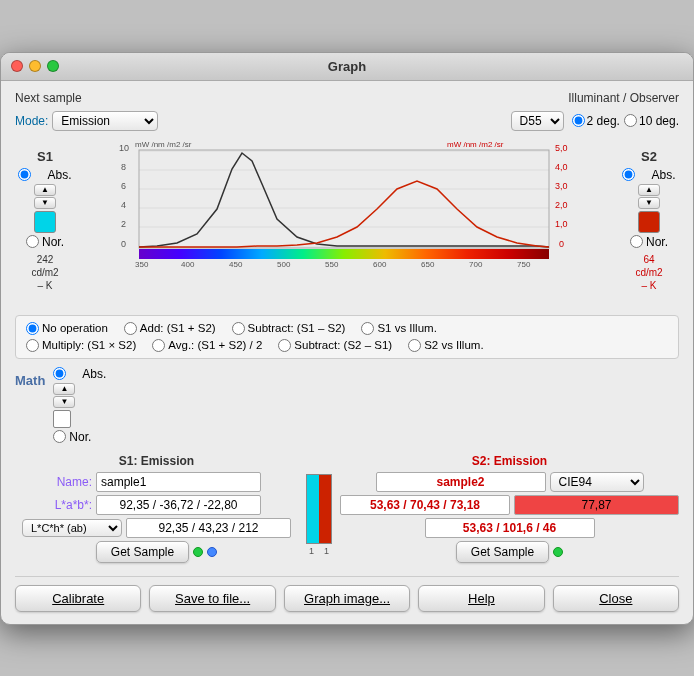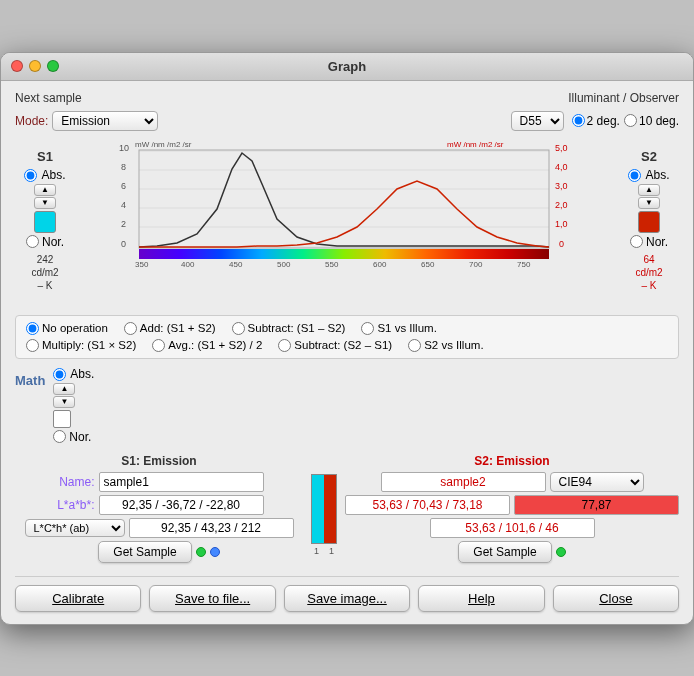--- a/index.html
+++ b/index.html
@@ -62,21 +62,21 @@
       margin-bottom: 6px;
     }
     .next-sample { font-size: 12px; color: #333; font-weight: 500; }
     .illuminant { font-size: 12px; color: #333; font-weight: 500; }
     .mode-row {
       display: flex;
       justify-content: space-between;
       align-items: center;
       margin-bottom: 8px;
     }
-    .mode-label { font-size: 12px; color: #7f1d1d; margin-right: 4px; }
+    .mode-label { font-size: 12px; color: #0369a1; margin-right: 4px; }
     .mode-select {
       font-size: 12px;
       padding: 1px 4px;
       border: 1px solid #aaa;
       border-radius: 4px;
       background: linear-gradient(to bottom, #fff, #e8e8e8);
       cursor: pointer;
       min-width: 80px;
     }
     .illum-controls {
@@ -127,22 +127,22 @@
       gap: 2px;
     }
     .panel-label {
       font-size: 13px;
       font-weight: 600;
       color: #333;
       margin-bottom: 2px;
     }
     .abs-nor-btn {
       display: flex;
-      align-items: flex-end;
-      gap: 4px;
+      align-items: flex-start;
+      gap: 16px;
       font-size: 12px;
       cursor: pointer;
     }
     .color-swatch {
       width: 22px; height: 22px;
       border: 1px solid #888;
       border-radius: 3px;
     }
     .swatch-cyan { background: #00d4e8; }
     .swatch-red { background: #cc2200; }
@@ -266,20 +266,21 @@
     }
     .data-input-red {
       border: 1px solid #aaa;
       background: white;
       padding: 2px 4px;
       font-size: 12px;
       border-radius: 2px;
       min-width: 140px;
       text-align: center;
       color: #cc0000;
+      font-weight: bold;
     }
     .name-input {
       border: 1px solid #aaa;
       background: white;
       padding: 2px 4px;
       font-size: 12px;
       border-radius: 2px;
       min-width: 140px;
     }
     .get-sample-btn {
@@ -639,18 +640,18 @@
           <div class="dot-indicators">
             <div class="dot-green"></div>
           </div>
         </div>
       </div>
     </div>
 
     <div class="bottom-buttons">
       <button class="bottom-btn">Calibrate</button>
       <button class="bottom-btn">Save to file...</button>
-      <button class="bottom-btn">Save image...</button>
+      <button class="bottom-btn">Graph image...</button>
       <button class="bottom-btn">Help</button>
       <button class="bottom-btn">Close</button>
     </div>
   </div>
 </div>
 
 </body></html>

